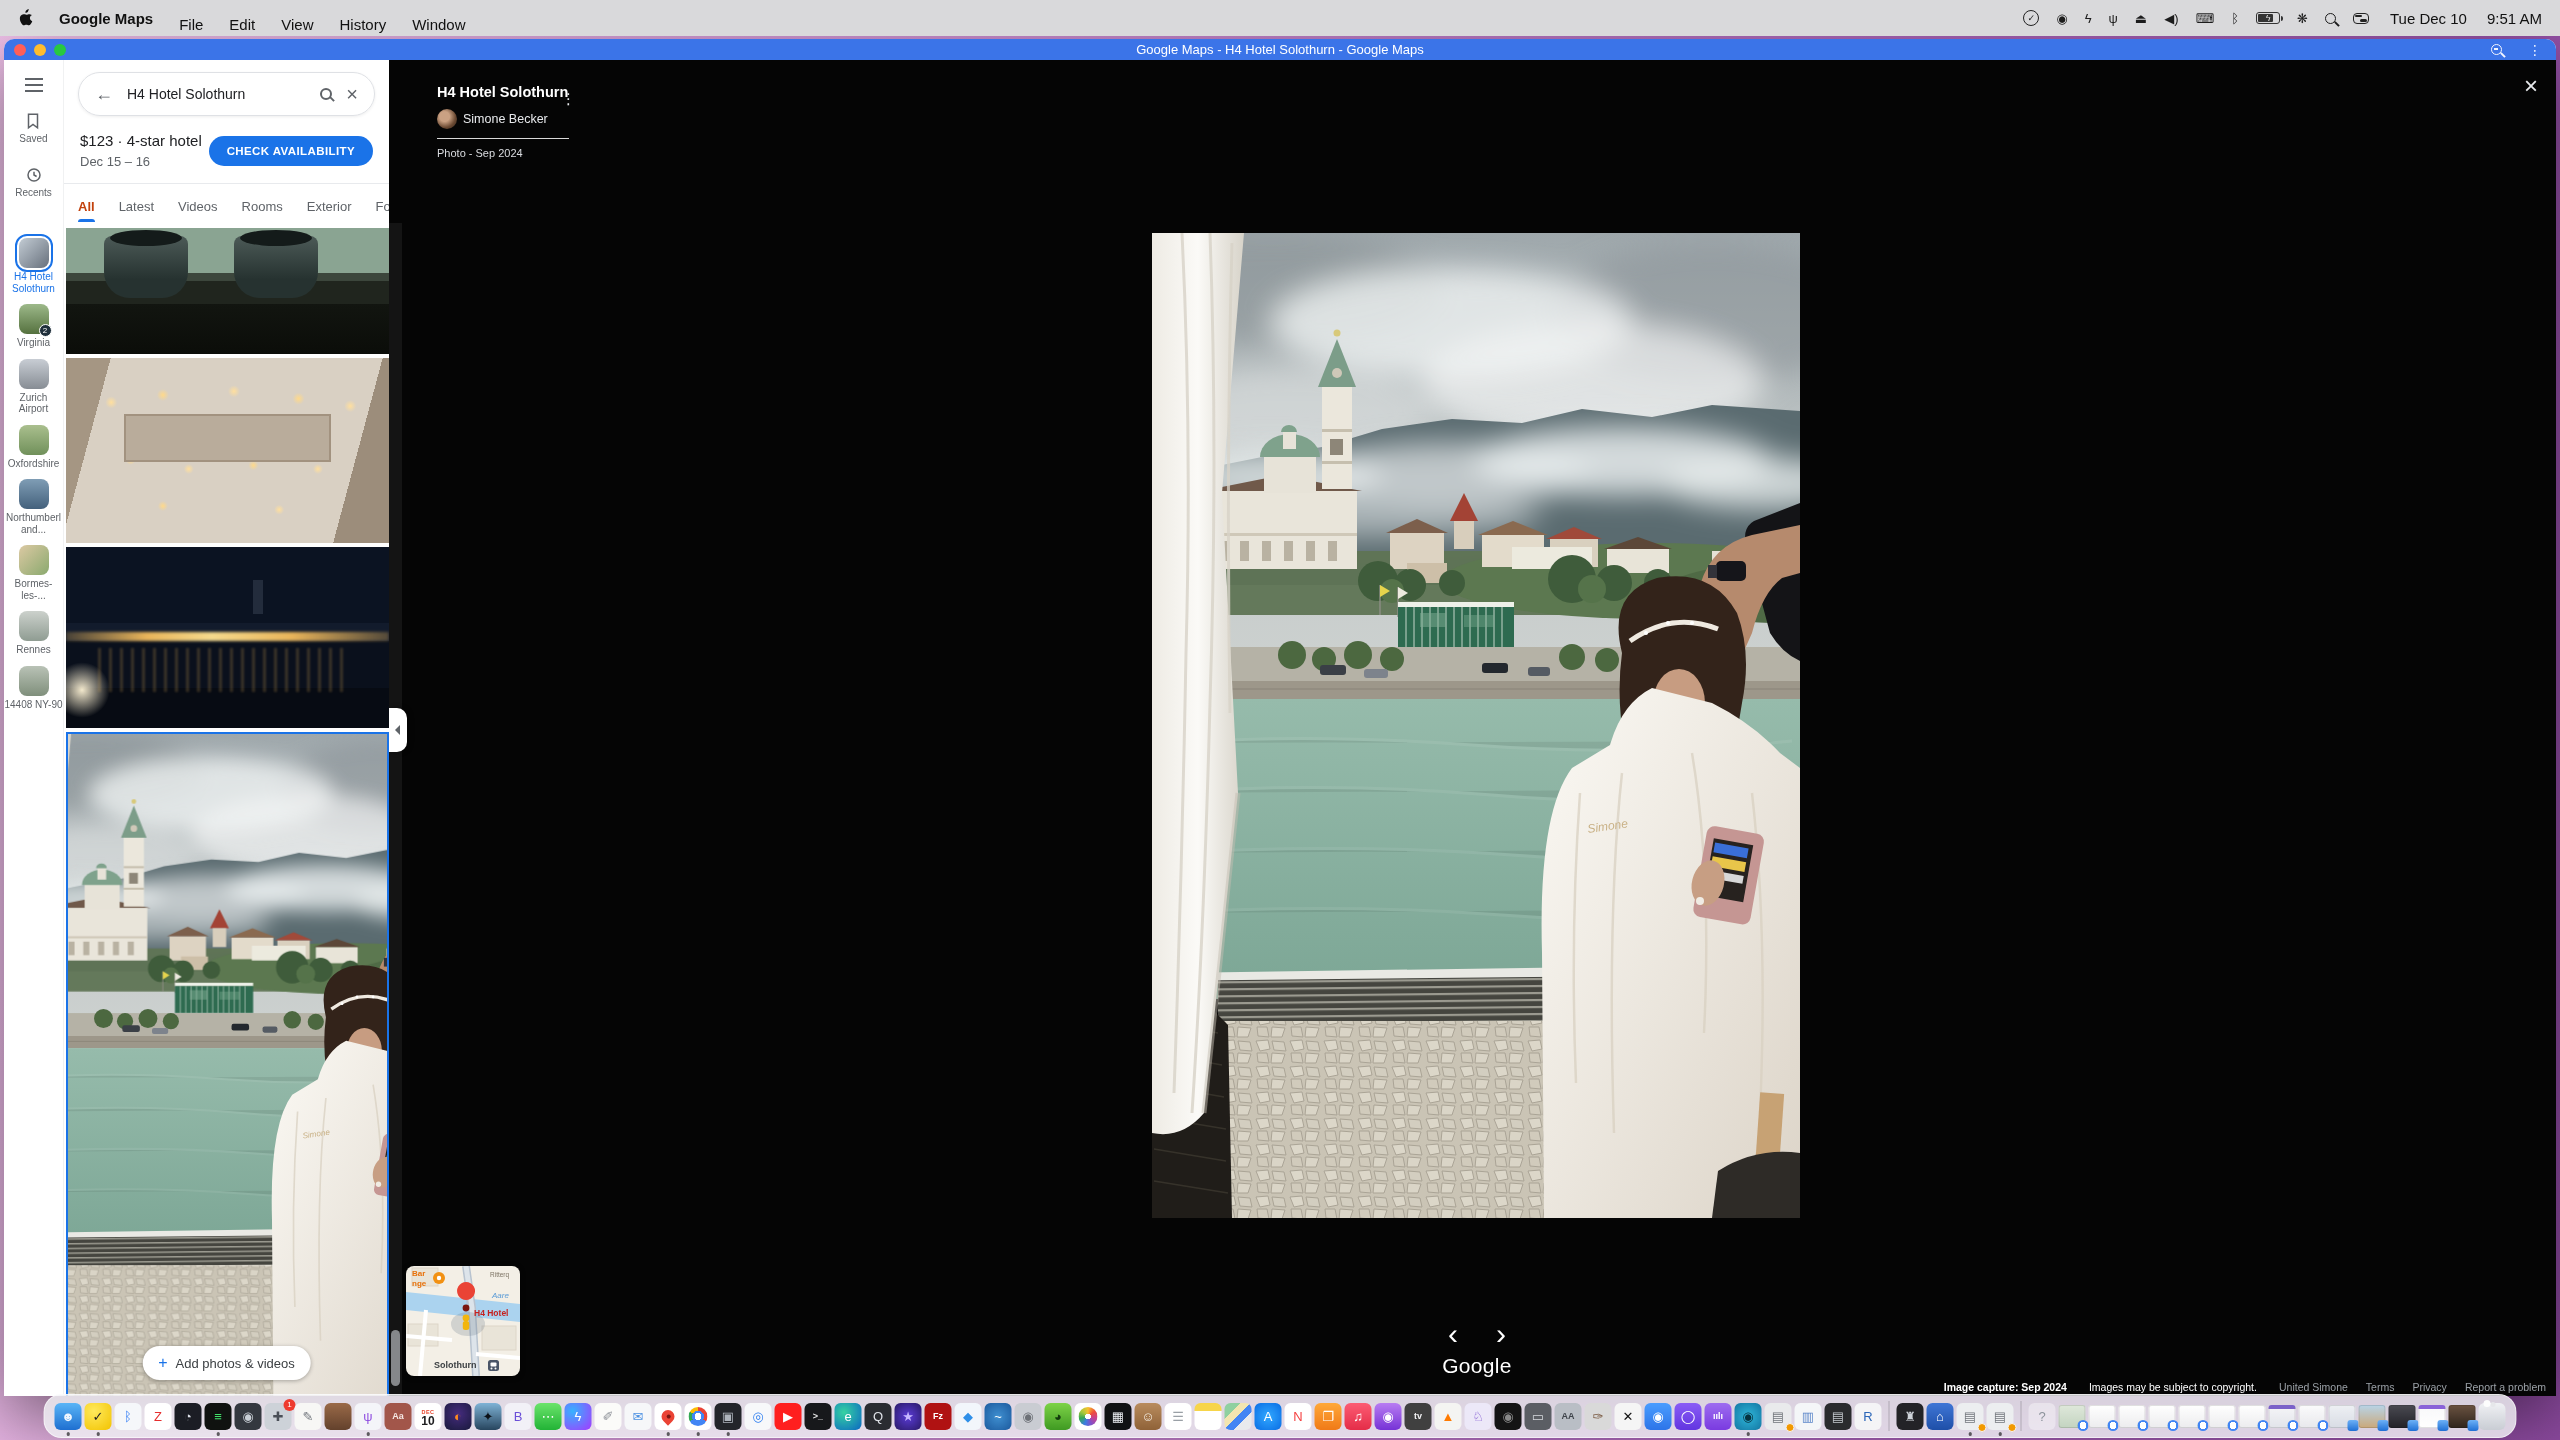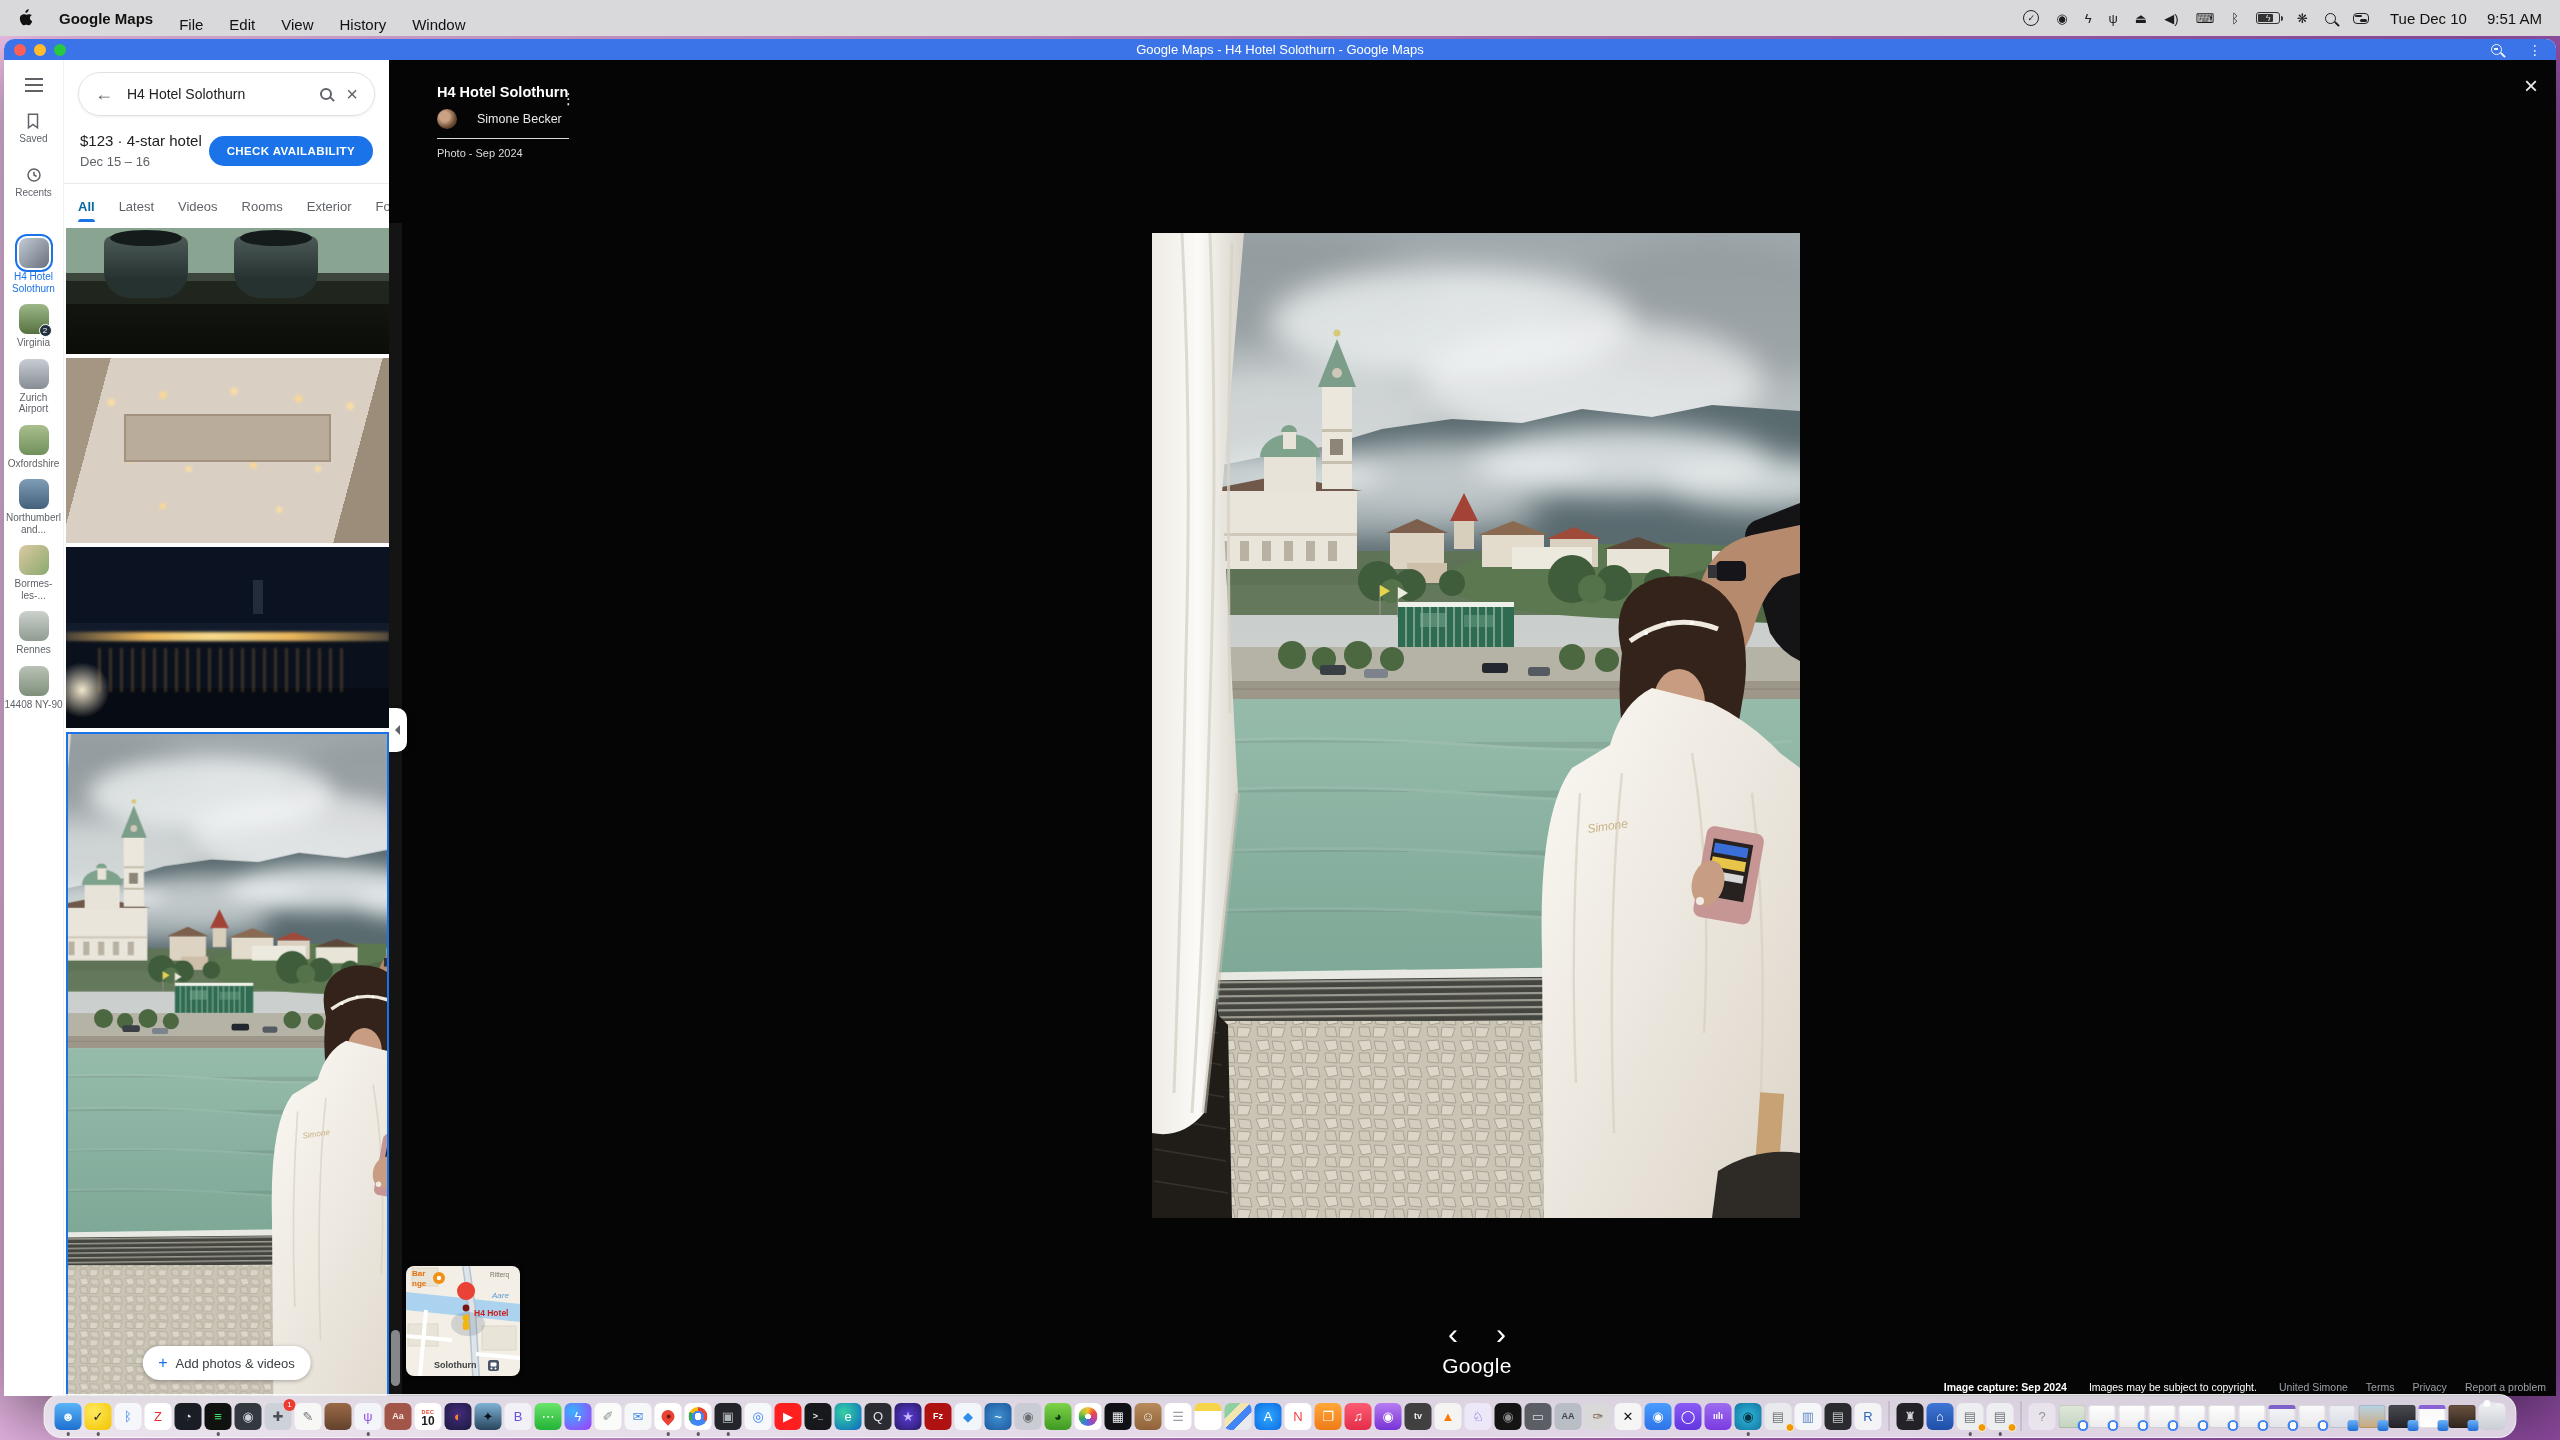--- a/index.html
+++ b/index.html
@@ -74,21 +74,21 @@
   .smag::after { content:""; position:absolute; width:6px; height:2px; background:#5f6368; right:-5px; bottom:-2px; transform:rotate(45deg); }
   .sclose { color:#5f6368; font-size:20px; line-height:1; }
   .inforow { display:flex; align-items:center; margin:16px 16px 0; }
   .price { font-size:15px; color:#202124; font-weight:500; }
   .dates { font-size:13px; color:#5f6368; margin-top:5px; }
   .cta { margin-left:auto; background:#1a73e8; color:#fff; border:none; height:30px; padding:0 18px; border-radius:16px;
     font-size:11.5px; font-weight:bold; letter-spacing:.4px; font-family:inherit; }
   .pdivider { border-top:1px solid #e8eaed; margin-top:14px; }
   .tabs { display:flex; gap:24px; align-items:center; height:44px; padding:0 14px; overflow:hidden; white-space:nowrap; flex:0 0 auto; }
   .tab { font-size:13px; color:#5f6368; position:relative; padding:12px 0; }
-  .tab.active { color:#0369a1; font-weight:bold; }
+  .tab.active { color:#c2410c; font-weight:bold; }
   .tab.active::after { content:""; position:absolute; left:0; right:0; bottom:4px; height:3px; border-radius:3px 3px 0 0; background:#1a73e8; }
   .plist { flex:1; display:flex; flex-direction:column; gap:4px; overflow:hidden; position:relative; margin-left:2px; }
   .pthumb { width:100%; position:relative; flex:0 0 auto; overflow:hidden; }
   .t-coffee { height:126px; background:linear-gradient(180deg,#8aa492 0 36%,#3c463c 36% 42%,#20251e 42% 60%,#121510 60%,#0b0d09); }
   .cup { position:absolute; width:84px; height:62px; border-radius:8px 8px 26px 26px; background:linear-gradient(180deg,#46555220%,#2b3a38);
     background:linear-gradient(180deg,#4c5a57,#263230 70%); top:8px; }
   .cup::before { content:""; position:absolute; left:6px; right:6px; top:-6px; height:16px; border-radius:50%; background:#141b1a; }
   .cup.c1{ left:38px; } .cup.c2{ left:168px; }
   .t-atrium { height:185px;
     background:
@@ -121,21 +121,21 @@
   .t-selected svg { position:absolute; inset:0; width:100%; height:100%; }
   .addbtn { position:absolute; bottom:16px; left:50%; transform:translateX(-50%); background:#fff; border:none; border-radius:17px;
     height:34px; padding:0 16px; display:flex; align-items:center; gap:8px; font-size:13px; color:#3c4043; font-family:inherit;
     box-shadow:0 1px 4px rgba(0,0,0,.3); white-space:nowrap; }
   .addbtn .plus { color:#1a73e8; font-size:16px; }
 
   
   .viewer { flex:1; background:#050505; position:relative; overflow:hidden; }
   .vheader { position:absolute; left:48px; top:24px; color:#fff; }
   .vtitle { font-size:14.5px; font-weight:bold; }
-  .vauthor-row { display:flex; align-items:center; gap:20px; margin-top:9px; }
+  .vauthor-row { display:flex; align-items:center; gap:6px; margin-top:9px; }
   .avatar { width:20px; height:20px; border-radius:50%;
     background:radial-gradient(circle at 38% 38%,#caa183 28%,#6b4a33 62%,#2e1f16); }
   .vauthor { font-size:12.5px; color:#e8eaed; }
   .vline { width:132px; height:1px; background:rgba(255,255,255,.85); margin-top:9px; }
   .vmeta { font-size:11px; color:#dadce0; margin-top:8px; }
   .vmenu { position:absolute; left:172px; top:30px; color:#e8eaed; font-size:15px; }
   .vclose { position:absolute; right:18px; top:12px; color:#e8eaed; font-size:24px; font-weight:300; }
   .photo { position:absolute; left:763px; top:173px; width:648px; height:985px; }
   .photo svg { width:100%; height:100%; display:block; }
   .navchev { position:absolute; top:1254px; width:40px; height:40px; color:#fff; font-size:30px; font-weight:300;

